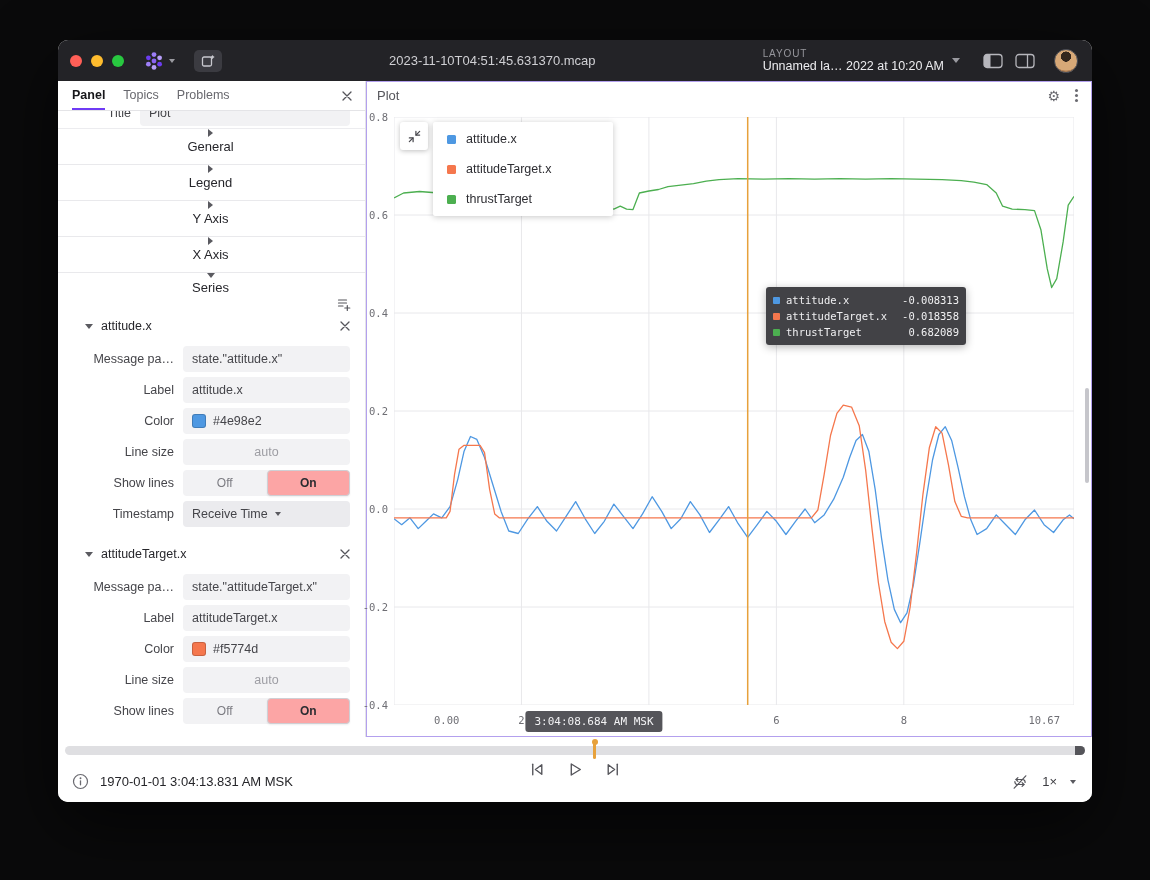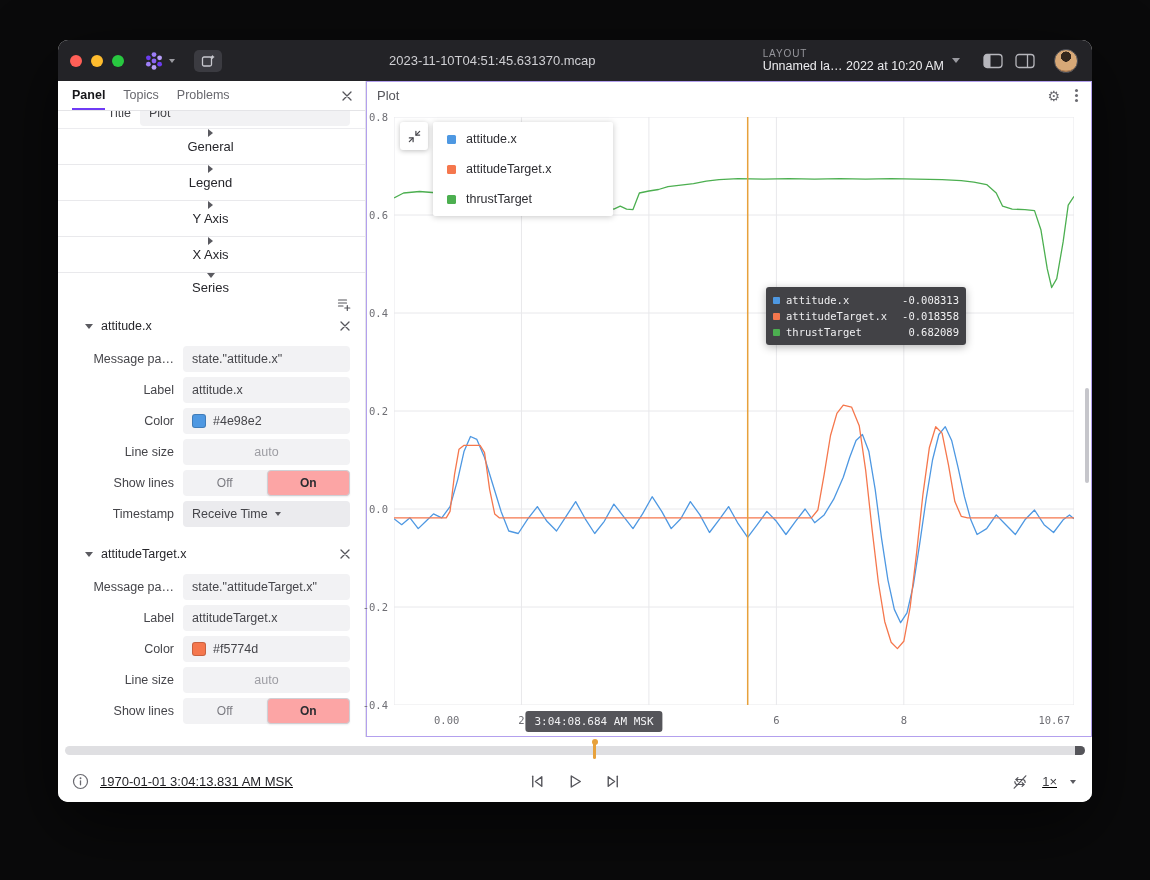--- a/index.html
+++ b/index.html
@@ -78,21 +78,21 @@
   .ttswatch{ width:7px; height:7px; border-radius:1px; flex:none; }
   .time-tooltip{ position:absolute; left:227px; top:602px; transform:translateX(-50%); background:#55555a; color:#f2f2f4; font:11px "DejaVu Sans Mono", monospace; padding:4px 9px; border-radius:3px; z-index:5; white-space:nowrap; }
   .vscrollbar{ position:absolute; right:2px; top:279px; width:4px; height:95px; border-radius:2px; background:#c6c6cb; z-index:6; }
 
   
   .playback{ position:absolute; left:0; right:0; bottom:0; height:65px; background:#fff; }
   .scrubber{ position:absolute; top:9px; left:7px; right:7px; height:9px; background:#dfdfe2; border-radius:4.5px; }
   .track-end{ position:absolute; right:0; top:0; width:10px; height:9px; background:#55555a; border-radius:0 4.5px 4.5px 0; }
   .play-marker{ position:absolute; left:528px; top:-4px; width:3px; height:17px; background:#e7a13b; border-radius:1.5px; }
   .play-marker::before{ content:""; position:absolute; left:-1.5px; top:-3px; width:6px; height:6px; border-radius:50%; background:#e7a13b; }
-  .controls-row{ position:absolute; left:0; right:0; top:24px; bottom:0; display:flex; align-items:center; padding:0 16px 0 14px;text-decoration:underline; }
+  .controls-row{ position:absolute; left:0; right:0; top:24px; bottom:0; display:flex; padding:0 16px 0 14px; }
   .pb-left{ display:flex; align-items:center; gap:11px; }
   .pb-ts{ font-size:13px; color:#26262a; }
   .pb-center{ position:absolute; left:50%; transform:translateX(-50%); display:flex; align-items:center; gap:21px; }
   .pb-right{ margin-left:auto; display:flex; align-items:center; gap:13px; }
   .speed{ font-size:13px; color:#3c3c41; }
   .icon-btn{ display:flex; align-items:center; justify-content:center; }
 </style>
 </head>
 <body>
 
@@ -339,21 +339,21 @@
             <div class="ytick" style="top: 66.6667%;">0.0</div>
             <div class="ytick" style="top: 83.3333%;">-0.2</div>
             <div class="ytick" style="top: 100%;">-0.4</div>
           </div>
         <div class="xaxis" id="x-axis">
             <div class="xtick" style="left: 0px; transform: none; margin-left: 40px;">0.00</div>
             <div class="xtick" style="left: 18.7441%;">2</div>
             <div class="xtick" style="left: 37.4883%;">4</div>
             <div class="xtick" style="left: 56.2324%;">6</div>
             <div class="xtick" style="left: 74.9766%;">8</div>
-            <div class="xtick" style="right: 4px; transform: none;">10.67</div>
+            <div class="xtick" style="right: 14px; transform: none;">10.67</div>
           </div>
 
         <div class="legend-overlay">
           <div class="legend-collapse">
             <svg width="15" height="15" viewBox="0 0 16 16">
               <g stroke="#45454b" stroke-width="1.3" fill="none" stroke-linecap="round">
                 <path d="M9.5 2.5 L9.5 6.5 L13.5 6.5"></path>
                   <path d="M13.5 2.5 L9.8 6.2"></path>
                 <path d="M6.5 13.5 L6.5 9.5 L2.5 9.5"></path>
                   <path d="M2.5 13.5 L6.2 9.8"></path>

